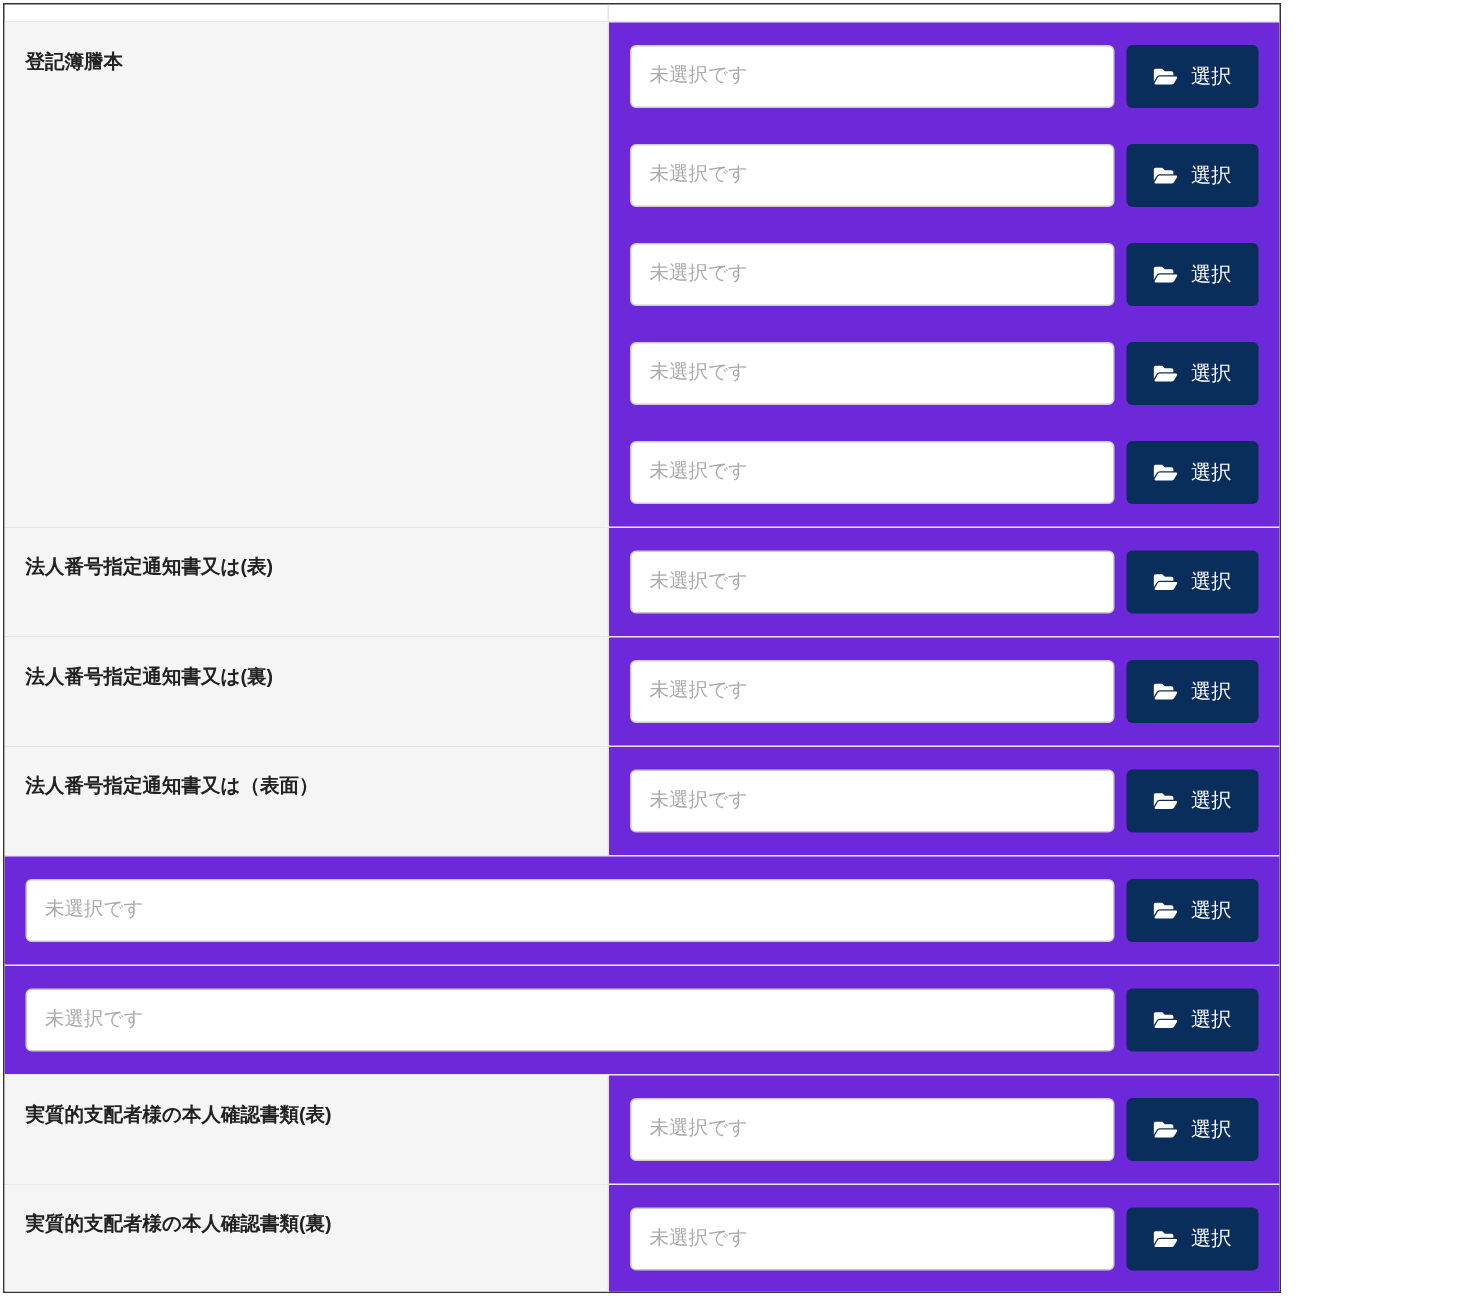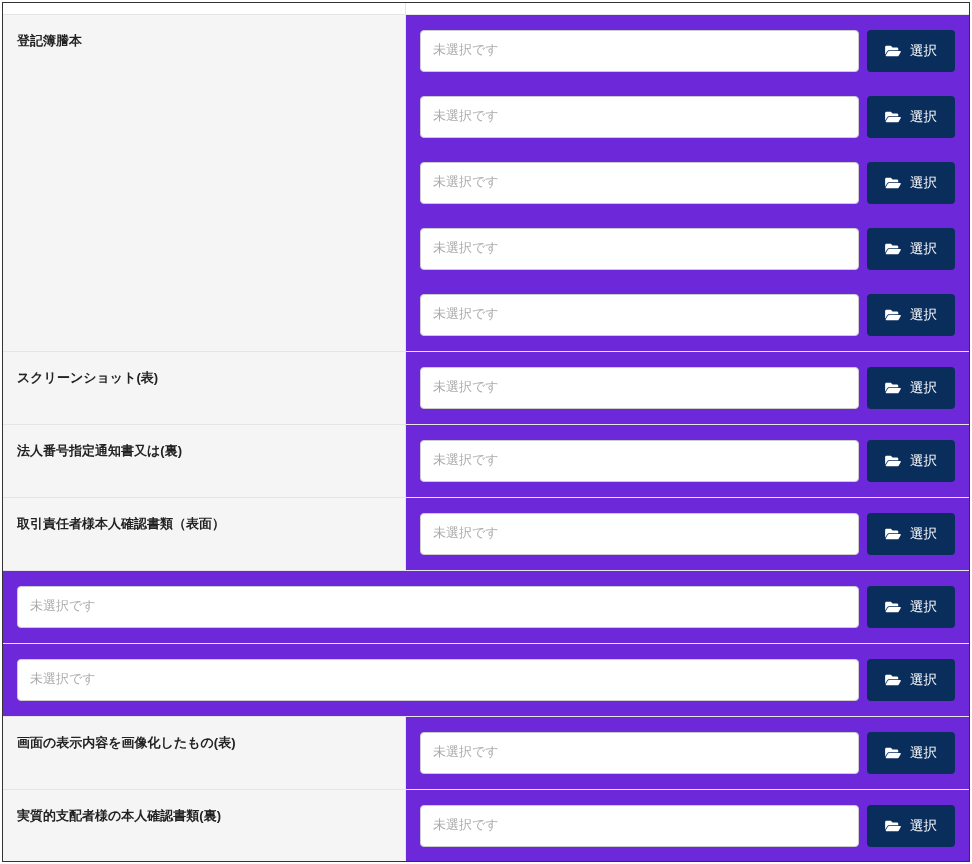--- a/index.html
+++ b/index.html
@@ -1,17 +1,17 @@
 <!DOCTYPE html>
 <html><head>
   <meta charset="utf-8">
   <style>
     * { box-sizing: border-box; margin: 0; padding: 0; }
     body { font-family: "Hiragino Kaku Gothic ProN", "Meiryo", sans-serif; background: #fff; padding: 2px; }
-    .outer { border: 1px solid #333; width: 968px; height: 860px; overflow: hidden; }
+    .outer { border: 1px solid #333; width: 852px; height: 860px; overflow: hidden; }
     .topbar { border-bottom: 1px solid #e5e5e5; height: 12px; display: flex; }
     .topbar-left { width: 403px; border-right: 1px solid #e5e5e5; height: 100%; }
     .topbar-right { flex: 1; height: 100%; }
     .container { padding: 0; }
     .row { display: flex; border-bottom: 1px solid #e5e5e5; }
     .label-cell { width: 403px; background: #f5f5f5; padding: 15px 14px; font-size: 13px; font-weight: bold; color: #222; line-height: 1.7; border-right: 1px solid #e5e5e5; }
     .value-cell { flex: 1; background: #6d28d9; padding: 15px 14px; display: flex; flex-direction: column; gap: 24px; }
     .file-row { display: flex; gap: 8px; align-items: stretch; }
     .file-input { flex: 1; border: 1px solid #ccc; border-radius: 4px; padding: 10px 12px; font-size: 13px; color: #aaa; background: #fff; height: 42px; cursor: default; }
     .select-btn { background: #0a2e5c; color: #fff; border: none; border-radius: 4px; padding: 0 18px; font-size: 13.5px; font-weight: normal; cursor: pointer; display: flex; align-items: center; gap: 9px; height: 42px; }
@@ -70,21 +70,21 @@
             <button class="select-btn">
               <svg viewBox="0 0 576 512">
                 <path d="M572.694 292.093L500.27 416.248A63.997 63.997 0 0 1 444.989 448H45.025c-18.523 0-30.064-20.093-20.731-36.093l72.424-124.155A64 64 0 0 1 152 256h399.964c18.523 0 30.064 20.093 20.73 36.093zM152 224h328v-48c0-26.51-21.49-48-48-48H272l-64-64H48C21.49 64 0 85.49 0 112v278.046l69.077-118.418C86.214 242.25 117.989 224 152 224z"></path>
               </svg>
               <span>選択</span>
             </button>
           </div>
         </div>
       </div>
       <div class="row">
-        <div class="label-cell">スクリーンショット(表)</div>
+        <div class="label-cell">法人番号指定通知書又は(表)</div>
         <div class="value-cell">
           <div class="file-row">
             <div class="file-input">未選択です</div>
             <button class="select-btn">
               <svg viewBox="0 0 576 512">
                 <path d="M572.694 292.093L500.27 416.248A63.997 63.997 0 0 1 444.989 448H45.025c-18.523 0-30.064-20.093-20.731-36.093l72.424-124.155A64 64 0 0 1 152 256h399.964c18.523 0 30.064 20.093 20.73 36.093zM152 224h328v-48c0-26.51-21.49-48-48-48H272l-64-64H48C21.49 64 0 85.49 0 112v278.046l69.077-118.418C86.214 242.25 117.989 224 152 224z"></path>
               </svg>
               <span>選択</span>
             </button>
           </div>
@@ -98,21 +98,21 @@
             <button class="select-btn">
               <svg viewBox="0 0 576 512">
                 <path d="M572.694 292.093L500.27 416.248A63.997 63.997 0 0 1 444.989 448H45.025c-18.523 0-30.064-20.093-20.731-36.093l72.424-124.155A64 64 0 0 1 152 256h399.964c18.523 0 30.064 20.093 20.73 36.093zM152 224h328v-48c0-26.51-21.49-48-48-48H272l-64-64H48C21.49 64 0 85.49 0 112v278.046l69.077-118.418C86.214 242.25 117.989 224 152 224z"></path>
               </svg>
               <span>選択</span>
             </button>
           </div>
         </div>
       </div>
       <div class="row">
-        <div class="label-cell">取引責任者様本人確認書類（表面）</div>
+        <div class="label-cell">法人番号指定通知書又は（表面）</div>
         <div class="value-cell">
           <div class="file-row">
             <div class="file-input">未選択です</div>
             <button class="select-btn">
               <svg viewBox="0 0 576 512">
                 <path d="M572.694 292.093L500.27 416.248A63.997 63.997 0 0 1 444.989 448H45.025c-18.523 0-30.064-20.093-20.731-36.093l72.424-124.155A64 64 0 0 1 152 256h399.964c18.523 0 30.064 20.093 20.73 36.093zM152 224h328v-48c0-26.51-21.49-48-48-48H272l-64-64H48C21.49 64 0 85.49 0 112v278.046l69.077-118.418C86.214 242.25 117.989 224 152 224z"></path>
               </svg>
               <span>選択</span>
             </button>
           </div>
@@ -138,21 +138,21 @@
             <button class="select-btn">
               <svg viewBox="0 0 576 512">
                 <path d="M572.694 292.093L500.27 416.248A63.997 63.997 0 0 1 444.989 448H45.025c-18.523 0-30.064-20.093-20.731-36.093l72.424-124.155A64 64 0 0 1 152 256h399.964c18.523 0 30.064 20.093 20.73 36.093zM152 224h328v-48c0-26.51-21.49-48-48-48H272l-64-64H48C21.49 64 0 85.49 0 112v278.046l69.077-118.418C86.214 242.25 117.989 224 152 224z"></path>
               </svg>
               <span>選択</span>
             </button>
           </div>
         </div>
       </div>
       <div class="row">
-        <div class="label-cell">画面の表示内容を画像化したもの(表)</div>
+        <div class="label-cell">実質的支配者様の本人確認書類(表)</div>
         <div class="value-cell">
           <div class="file-row">
             <div class="file-input">未選択です</div>
             <button class="select-btn">
               <svg viewBox="0 0 576 512">
                 <path d="M572.694 292.093L500.27 416.248A63.997 63.997 0 0 1 444.989 448H45.025c-18.523 0-30.064-20.093-20.731-36.093l72.424-124.155A64 64 0 0 1 152 256h399.964c18.523 0 30.064 20.093 20.73 36.093zM152 224h328v-48c0-26.51-21.49-48-48-48H272l-64-64H48C21.49 64 0 85.49 0 112v278.046l69.077-118.418C86.214 242.25 117.989 224 152 224z"></path>
               </svg>
               <span>選択</span>
             </button>
           </div>

